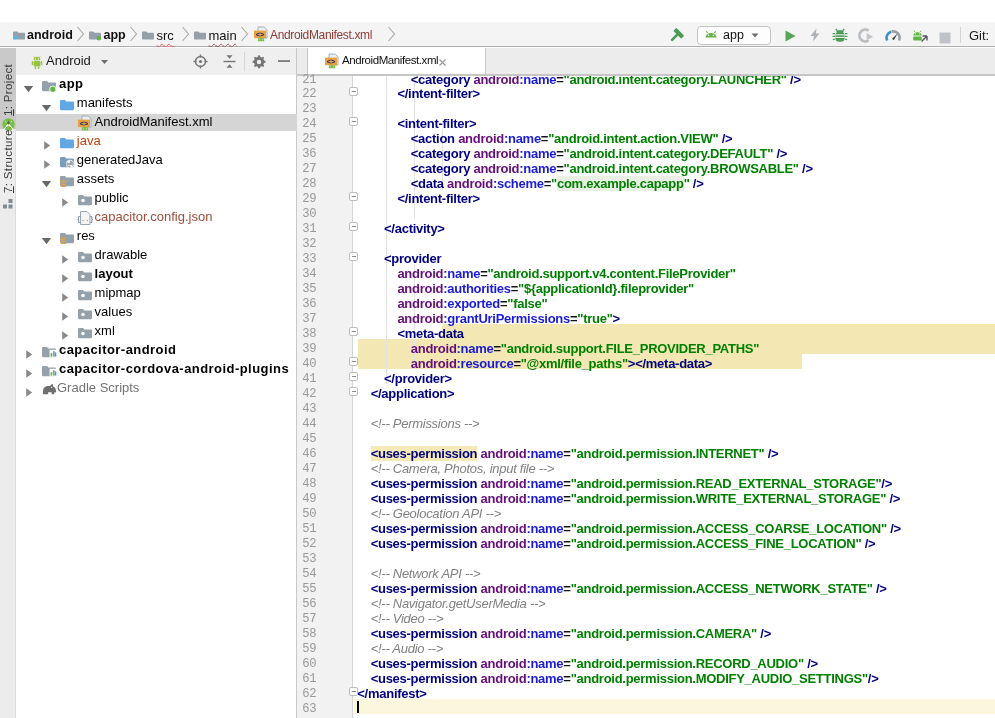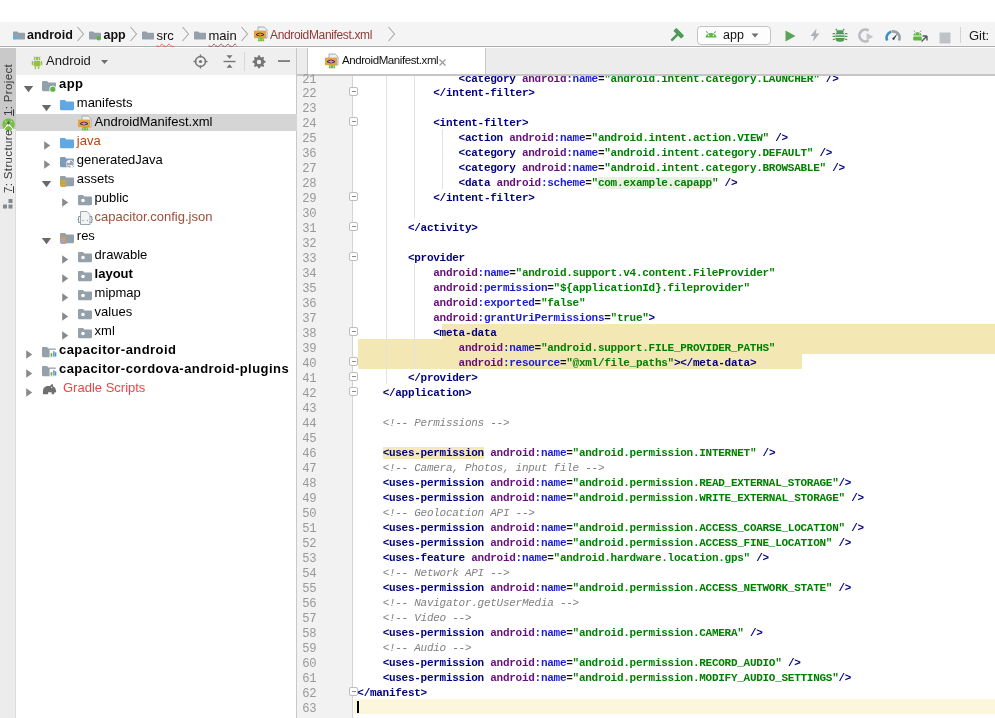--- a/index.html
+++ b/index.html
@@ -27,21 +27,21 @@
 #panel { position:absolute; left:16px; top:48px; width:281px; height:670px; background:#fff; border-right:1px solid #c8c8c8; }
 #phead { position:absolute; left:0; top:0; width:100%; height:27px; background:#efefef; }
 
 #editor { position:absolute; left:297px; top:48px; width:698px; height:670px; background:#fff; }
 #tabbar { position:absolute; left:0; top:0; width:100%; height:27.6px; background:#ececec; border-bottom:2px solid #c6c6c6; }
 #tab { position:absolute; left:10px; top:0; width:179px; height:25.6px; background:#fff; border-left:1px solid #c6c6c6; border-right:1px solid #c6c6c6; }
 #gutter { position:absolute; left:0; top:27.6px; width:56px; height:642.4px; background:#f2f2f2; border-right:1px solid #d4d4d4; }
 .ln { position:absolute; right:35.6px; height:15px; line-height:20px; font-family:"Liberation Mono",monospace; font-size:12.2px; letter-spacing:-0.27px; color:#999999; }
 #codearea { position:absolute; left:57px; top:27.6px; right:0; height:642.4px; overflow:hidden; }
 .cl { position:absolute; left:3.3px; height:15px; line-height:19.2px; white-space:pre;
-  font-family:Liberation Mono, monospace; font-size:11px; letter-spacing:-0.27px; font-weight:bold; color:#000; }
+  font-family:Liberation Sans, sans-serif; font-size:13px; letter-spacing:-0.27px; font-weight:bold; color:#000; }
 .k { color:#000080; }
 .p { color:#660e7a; }
 .b { color:#1b1bd6; }
 .q { color:#111; }
 .g { color:#008000; }
 .c { color:#808080; font-style:italic; font-weight:normal; }
 .gb { color:#008000; background:#e9f0e3; }
 .hlk { color:#000080; background:#f5e9b8; }
 .band { position:absolute; height:15px; background:#f3e7b4; }
 .caretrow { position:absolute; left:0; right:0; height:15px; background:#fbf6dc; }
@@ -352,21 +352,21 @@
             <rect x="13.9" y="9.4" width="1.4" height="4.2" fill="#3a9ede"></rect>
           </svg></div>
 <div style="position:absolute;left:43.0px;top:313.2px;font-size:13px;font-weight:bold;letter-spacing:0.45px;color:#000;white-space:nowrap">capacitor-cordova-android-plugins</div>
 <div style="position:absolute;left:7.0px;top:335.7px"><svg width="11" height="11" viewBox="0 0 11 11" style="">
             <path d="M3.2 1.2 l6 4.3 L3.2 9.8z" fill="#8a8a8a"></path>
           </svg></div>
 <div style="position:absolute;left:25.2px;top:332.7px"><svg width="16" height="16" viewBox="0 0 16 16" style="">
             <path d="M2 13.2 V10 C2 7 4.3 5 7.2 5 c1.9 0 3-.9 3.7-2.1 l1.3.7 c-.4.8-.4 1.4.1 1.9 1.1.4 2 1.3 2.3 2.5 l.55 2.2 c.15.65-.25 1.2-.95 1.2 h-1.05 V13.2 h-2.5 v-1.9 H7.1 v1.9z" fill="#6f6f6f"></path>
             <circle cx="10.7" cy="6.3" r=".65" fill="#fff"></circle>
           </svg></div>
-<div style="position:absolute;left:47px;top:332.2px;font-size:13px;font-weight:normal;color:#ef4444;white-space:nowrap">Gradle Scripts</div>
+<div style="position:absolute;left:41px;top:332.2px;font-size:13px;font-weight:normal;color:#737373;white-space:nowrap">Gradle Scripts</div>
     </div>
   </div>
 
   <div id="editor">
     <div id="tabbar">
       <div id="tab">
         <div style="position:absolute;left:15.5px;top:4.5px;width:14px;height:17px"><svg width="16" height="16" viewBox="0 0 16 16" style="">
               <path d="M5 1h6.2L14 3.8V12H5z" fill="#eceff1" stroke="#9aa7b2" stroke-width="0.9"></path>
               <rect x="1" y="4.6" width="12" height="7.6" fill="#e8a33d"></rect>
               <text x="7" y="10.8" font-size="7.2" font-weight="bold" fill="#1a237e" text-anchor="middle" font-family="Liberation Mono, monospace">&lt;&gt;</text>
@@ -446,39 +446,38 @@
 <div class="cl" style="top:53.900000000000006px">                <span class="k">&lt;action</span> <span class="p">android</span><span class="b">:name</span><span class="q">=</span><span class="g">"android.intent.action.VIEW"</span><span class="k"> /&gt;</span></div>
 <div class="cl" style="top:68.9px">                <span class="k">&lt;category</span> <span class="p">android</span><span class="b">:name</span><span class="q">=</span><span class="g">"android.intent.category.DEFAULT"</span><span class="k"> /&gt;</span></div>
 <div class="cl" style="top:83.9px">                <span class="k">&lt;category</span> <span class="p">android</span><span class="b">:name</span><span class="q">=</span><span class="g">"android.intent.category.BROWSABLE"</span><span class="k"> /&gt;</span></div>
 <div class="cl" style="top:98.9px">                <span class="k">&lt;data</span> <span class="p">android</span><span class="b">:scheme</span><span class="q">=</span><span class="g">"</span><span class="gb">com.example.capapp</span><span class="g">"</span><span class="k"> /&gt;</span></div>
 <div class="cl" style="top:113.9px">            <span class="k">&lt;/intent-filter&gt;</span></div>
 <div class="cl" style="top:128.9px"></div>
 <div class="cl" style="top:143.9px">        <span class="k">&lt;/activity&gt;</span></div>
 <div class="cl" style="top:158.9px"></div>
 <div class="cl" style="top:173.9px">        <span class="k">&lt;provider</span></div>
 <div class="cl" style="top:188.9px">            <span class="p">android</span><span class="b">:name</span><span class="q">=</span><span class="g">"android.support.v4.content.FileProvider"</span></div>
-<div class="cl" style="top:203.9px">            <span class="p">android</span><span class="b">:permission</span><span class="q">=</span><span class="g">"${applicationId}.fileprovider"</span></div>
+<div class="cl" style="top:203.9px">            <span class="p">android</span><span class="b">:authorities</span><span class="q">=</span><span class="g">"${applicationId}.fileprovider"</span></div>
 <div class="cl" style="top:218.9px">            <span class="p">android</span><span class="b">:exported</span><span class="q">=</span><span class="g">"false"</span></div>
 <div class="cl" style="top:233.9px">            <span class="p">android</span><span class="b">:grantUriPermissions</span><span class="q">=</span><span class="g">"true"</span><span class="k">&gt;</span></div>
 <div class="cl" style="top:248.9px">            <span class="k">&lt;meta-data</span></div>
 <div class="cl" style="top:263.9px">                <span class="p">android</span><span class="b">:name</span><span class="q">=</span><span class="g">"android.support.FILE_PROVIDER_PATHS"</span></div>
 <div class="cl" style="top:278.9px">                <span class="p">android</span><span class="b">:resource</span><span class="q">=</span><span class="g">"@xml/file_paths"</span><span class="k">&gt;&lt;/meta-data&gt;</span></div>
 <div class="cl" style="top:293.9px">        <span class="k">&lt;/provider&gt;</span></div>
 <div class="cl" style="top:308.9px">    <span class="k">&lt;/application&gt;</span></div>
 <div class="cl" style="top:323.9px"></div>
 <div class="cl" style="top:338.9px">    <span class="c">&lt;!-- Permissions --&gt;</span></div>
 <div class="cl" style="top:353.9px"></div>
 <div class="cl" style="top:368.9px">    <span class="hlk">&lt;uses-permission</span> <span class="p">android</span><span class="b">:name</span><span class="q">=</span><span class="g">"android.permission.INTERNET"</span><span class="k"> /&gt;</span></div>
 <div class="cl" style="top:383.9px">    <span class="c">&lt;!-- Camera, Photos, input file --&gt;</span></div>
 <div class="cl" style="top:398.9px">    <span class="k">&lt;uses-permission</span> <span class="p">android</span><span class="b">:name</span><span class="q">=</span><span class="g">"android.permission.READ_EXTERNAL_STORAGE"</span><span class="k">/&gt;</span></div>
 <div class="cl" style="top:413.9px">    <span class="k">&lt;uses-permission</span> <span class="p">android</span><span class="b">:name</span><span class="q">=</span><span class="g">"android.permission.WRITE_EXTERNAL_STORAGE"</span><span class="k"> /&gt;</span></div>
 <div class="cl" style="top:428.9px">    <span class="c">&lt;!-- Geolocation API --&gt;</span></div>
 <div class="cl" style="top:443.9px">    <span class="k">&lt;uses-permission</span> <span class="p">android</span><span class="b">:name</span><span class="q">=</span><span class="g">"android.permission.ACCESS_COARSE_LOCATION"</span><span class="k"> /&gt;</span></div>
 <div class="cl" style="top:458.9px">    <span class="k">&lt;uses-permission</span> <span class="p">android</span><span class="b">:name</span><span class="q">=</span><span class="g">"android.permission.ACCESS_FINE_LOCATION"</span><span class="k"> /&gt;</span></div>
-<div class="cl" style="top:473.9px">    <span class="k">&lt;uses-feature</span> <span class="p">android</span><span class="b">:name</span><span class="q">=</span><span class="g">"android.hardware.location.gps"</span><span class="k"> /&gt;</span></div>
 <div class="cl" style="top:488.9px">    <span class="c">&lt;!-- Network API --&gt;</span></div>
 <div class="cl" style="top:503.9px">    <span class="k">&lt;uses-permission</span> <span class="p">android</span><span class="b">:name</span><span class="q">=</span><span class="g">"android.permission.ACCESS_NETWORK_STATE"</span><span class="k"> /&gt;</span></div>
 <div class="cl" style="top:518.9px">    <span class="c">&lt;!-- Navigator.getUserMedia --&gt;</span></div>
 <div class="cl" style="top:533.9px">    <span class="c">&lt;!-- Video --&gt;</span></div>
 <div class="cl" style="top:548.9px">    <span class="k">&lt;uses-permission</span> <span class="p">android</span><span class="b">:name</span><span class="q">=</span><span class="g">"android.permission.CAMERA"</span><span class="k"> /&gt;</span></div>
 <div class="cl" style="top:563.9px">    <span class="c">&lt;!-- Audio --&gt;</span></div>
 <div class="cl" style="top:578.9px">    <span class="k">&lt;uses-permission</span> <span class="p">android</span><span class="b">:name</span><span class="q">=</span><span class="g">"android.permission.RECORD_AUDIO"</span><span class="k"> /&gt;</span></div>
 <div class="cl" style="top:593.9px">    <span class="k">&lt;uses-permission</span> <span class="p">android</span><span class="b">:name</span><span class="q">=</span><span class="g">"android.permission.MODIFY_AUDIO_SETTINGS"</span><span class="k">/&gt;</span></div>
 <div class="cl" style="top:608.9px"><span class="k">&lt;/manifest&gt;</span></div>
 <div class="cl" style="top:623.9px"></div>

